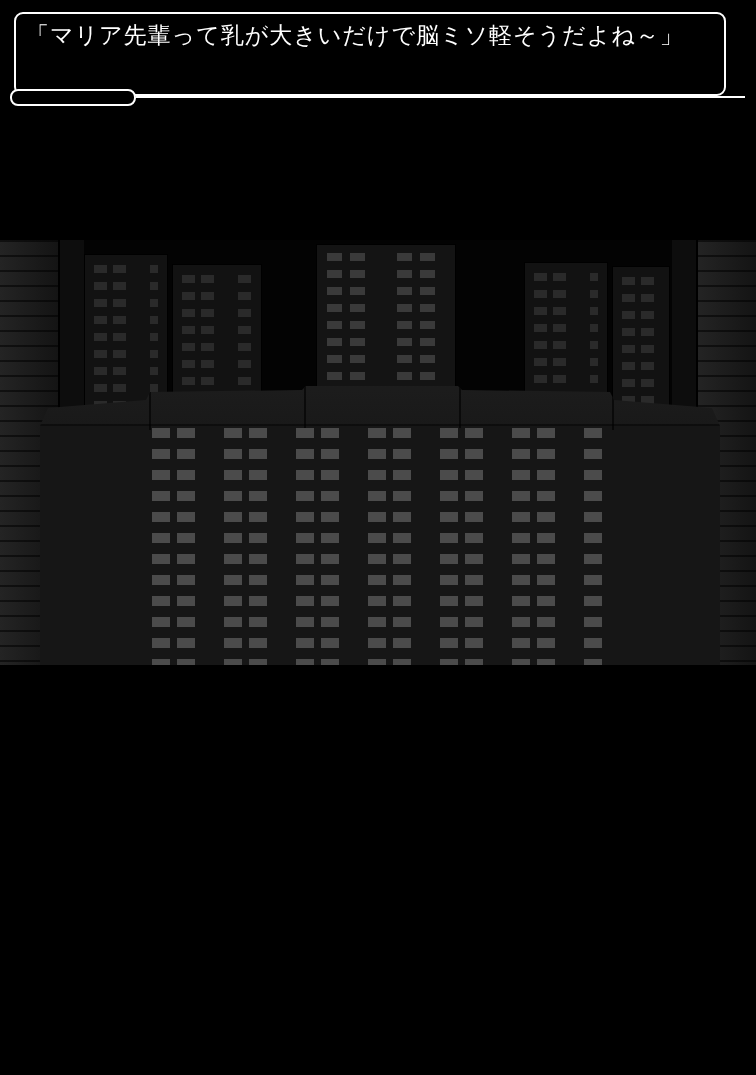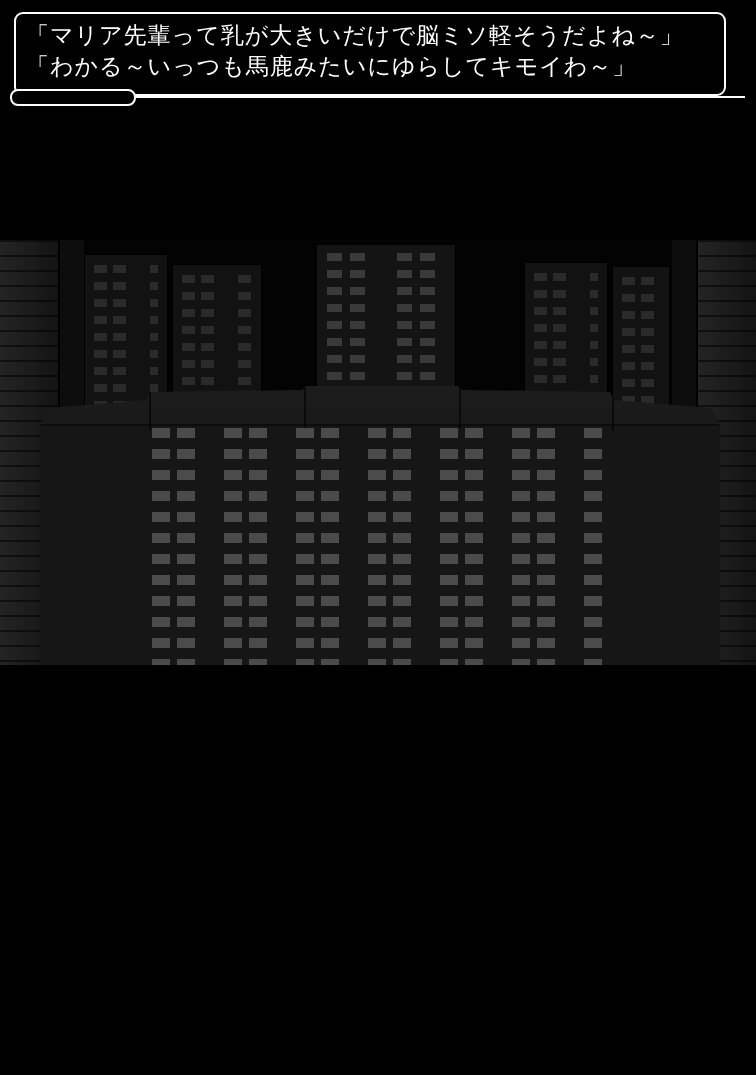--- a/index.html
+++ b/index.html
@@ -122,18 +122,17 @@
       <div class="fg-seam fs2"></div>
       <div class="fg-seam fs3"></div>
       <div class="fg-seam fs4"></div>
       <div class="fg-ledge"></div>
       <div class="fg-pane"></div>
     </div>
   </div>
 
   <div class="dialogue-box">
     <div class="dialogue-line">「マリア先輩って乳が大きいだけで脳ミソ軽そうだよね～」</div>
-    <div class="dialogue-line">「わかる～いっつも馬鹿みたいにゆらしてキモイわ～」</div>
   </div>
   <div class="underline"></div>
   <div class="name-box"></div>
 
 </div>
 
 </body></html>

